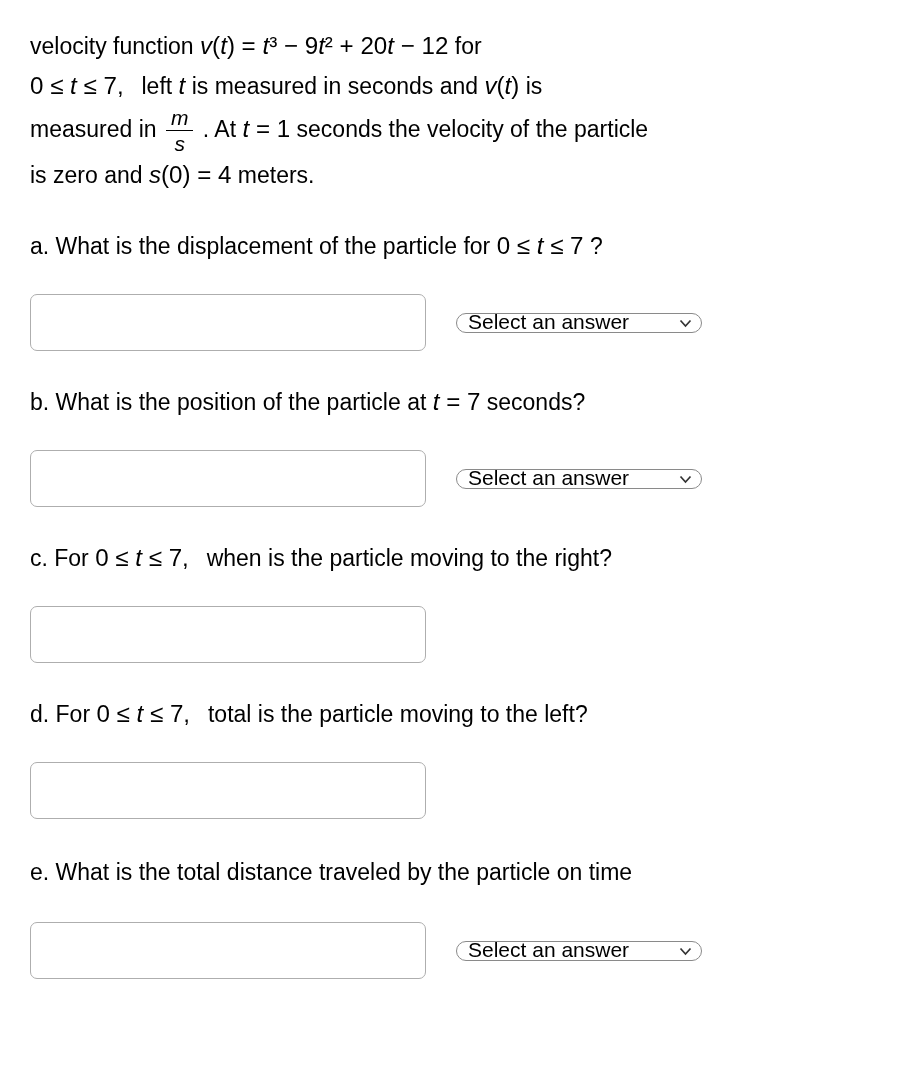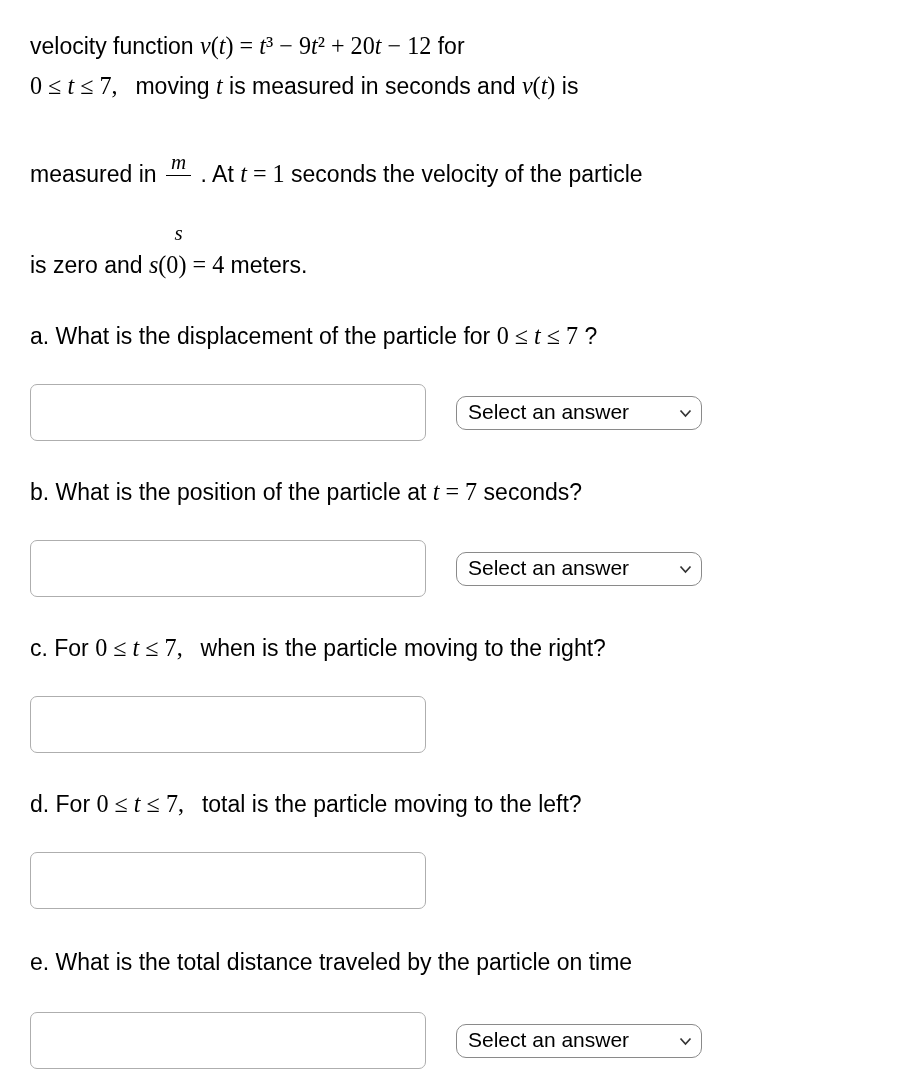--- a/index.html
+++ b/index.html
@@ -12,23 +12,22 @@
     height: 1088px;
     box-sizing: border-box;
     padding: 26px 26px 0 30px;
     font-family: "Liberation Sans", "DejaVu Sans", sans-serif;
     font-size: 23px;
     color: #000000;
     overflow: hidden;
   }
   .line { line-height: 40px; }
   .math {
-    font-family: Liberation Serif, serif;
+    font-family: Liberation Sans, sans-serif;
     font-size: 1.05em;
-    margin-top: 45px;
   }
   .math i { font-style: italic; }
   .frac {
     display: inline-flex;
     flex-direction: column;
     align-items: center;
     vertical-align: middle;
     margin: 0 3px;
     font-size: 20px;
     line-height: 1.1;
@@ -51,21 +50,21 @@
     background: #ffffff;
     font-family: inherit;
     font-size: 22px;
     color: #000000;
     padding: 0 14px;
     outline: none;
   }
   .select-box {
     margin-left: 30px;
     width: 246px;
-    height: 34px;
+    height: 20px;
     box-sizing: border-box;
     border: 1px solid #8a8a8a;
     border-radius: 10px;
     background: #ffffff;
     display: flex;
     align-items: center;
     justify-content: space-between;
     padding: 0 9px 2px 11px;
     font-size: 21px;
     cursor: pointer;
@@ -80,21 +79,21 @@
 <div class="page">
 
   <div class="statement">
     <div class="line">
       <span>velocity function</span>
       <span class="math"><i>v</i>(<i>t</i>) = <i>t</i>³ − 9<i>t</i>² + 20<i>t</i> − 12</span>
       <span>for</span>
     </div>
     <div class="line">
       <span class="math">0 ≤ <i>t</i> ≤ 7,</span>
-      <span> moving</span>
+      <span> left</span>
       <span class="math"><i>t</i></span>
       <span>is measured in seconds and</span>
       <span class="math"><i>v</i>(<i>t</i>)</span>
       <span>is</span>
     </div>
     <div class="line">
       <span>measured in</span>
       <span class="frac">
         <span class="num math"><i>m</i></span>
         <span class="den math"><i>s</i></span>

